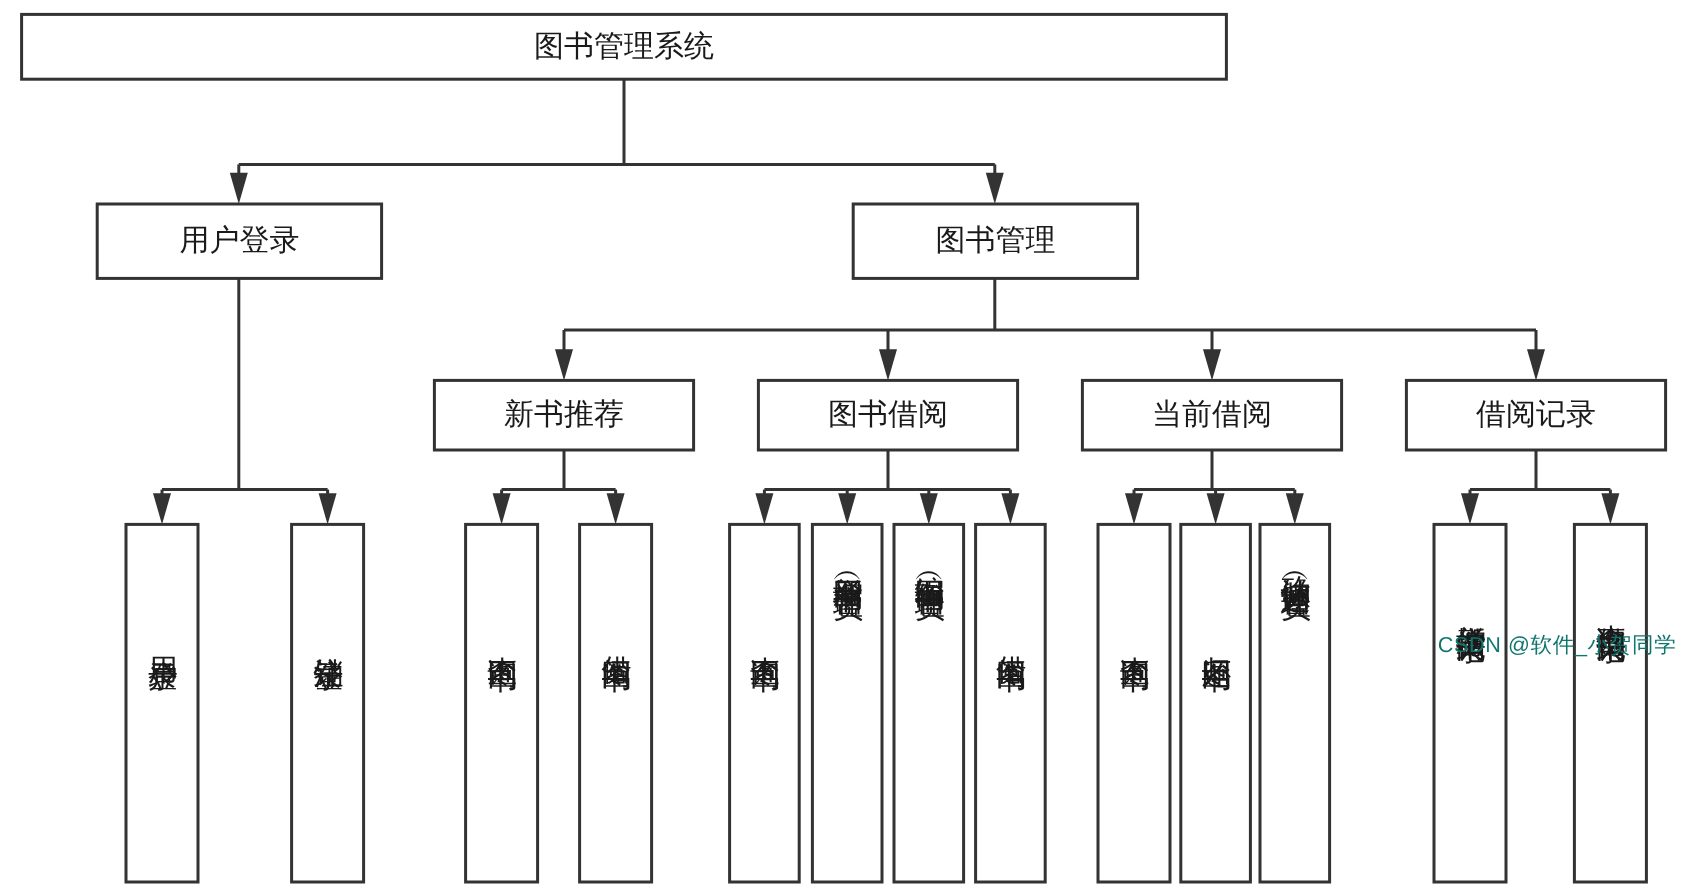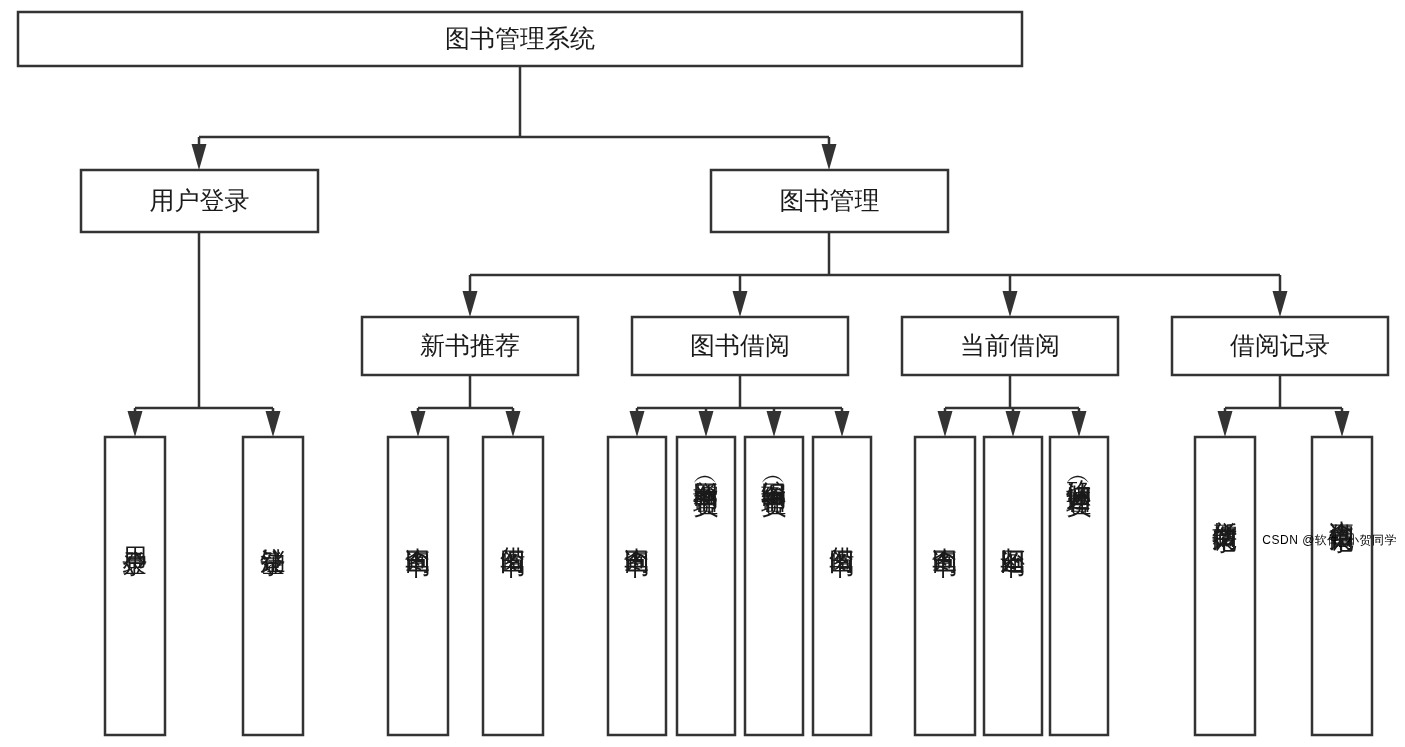--- a/index.html
+++ b/index.html
@@ -72,22 +72,22 @@
     line-height: 1.06;
     letter-spacing: 2px;
     color: #1a1a1a;
     white-space: nowrap;
   }
   .watermark {
     position: absolute;
     right: 8px;
     bottom: 6px;
     font-family: "Liberation Sans", "DejaVu Sans", sans-serif;
-    font-size: 12px;
-    color: #000000;
+    font-size: 18px;
+    color: #0f766e;
     letter-spacing: 0.5px;
     white-space: nowrap;
   }
 </style>
 </head>
 <body>
 
 <div id="diagram-root">
   <svg class="diagram-canvas" viewBox="0 0 1405 747" xmlns="http://www.w3.org/2000/svg">
     <g id="connector-layer">

